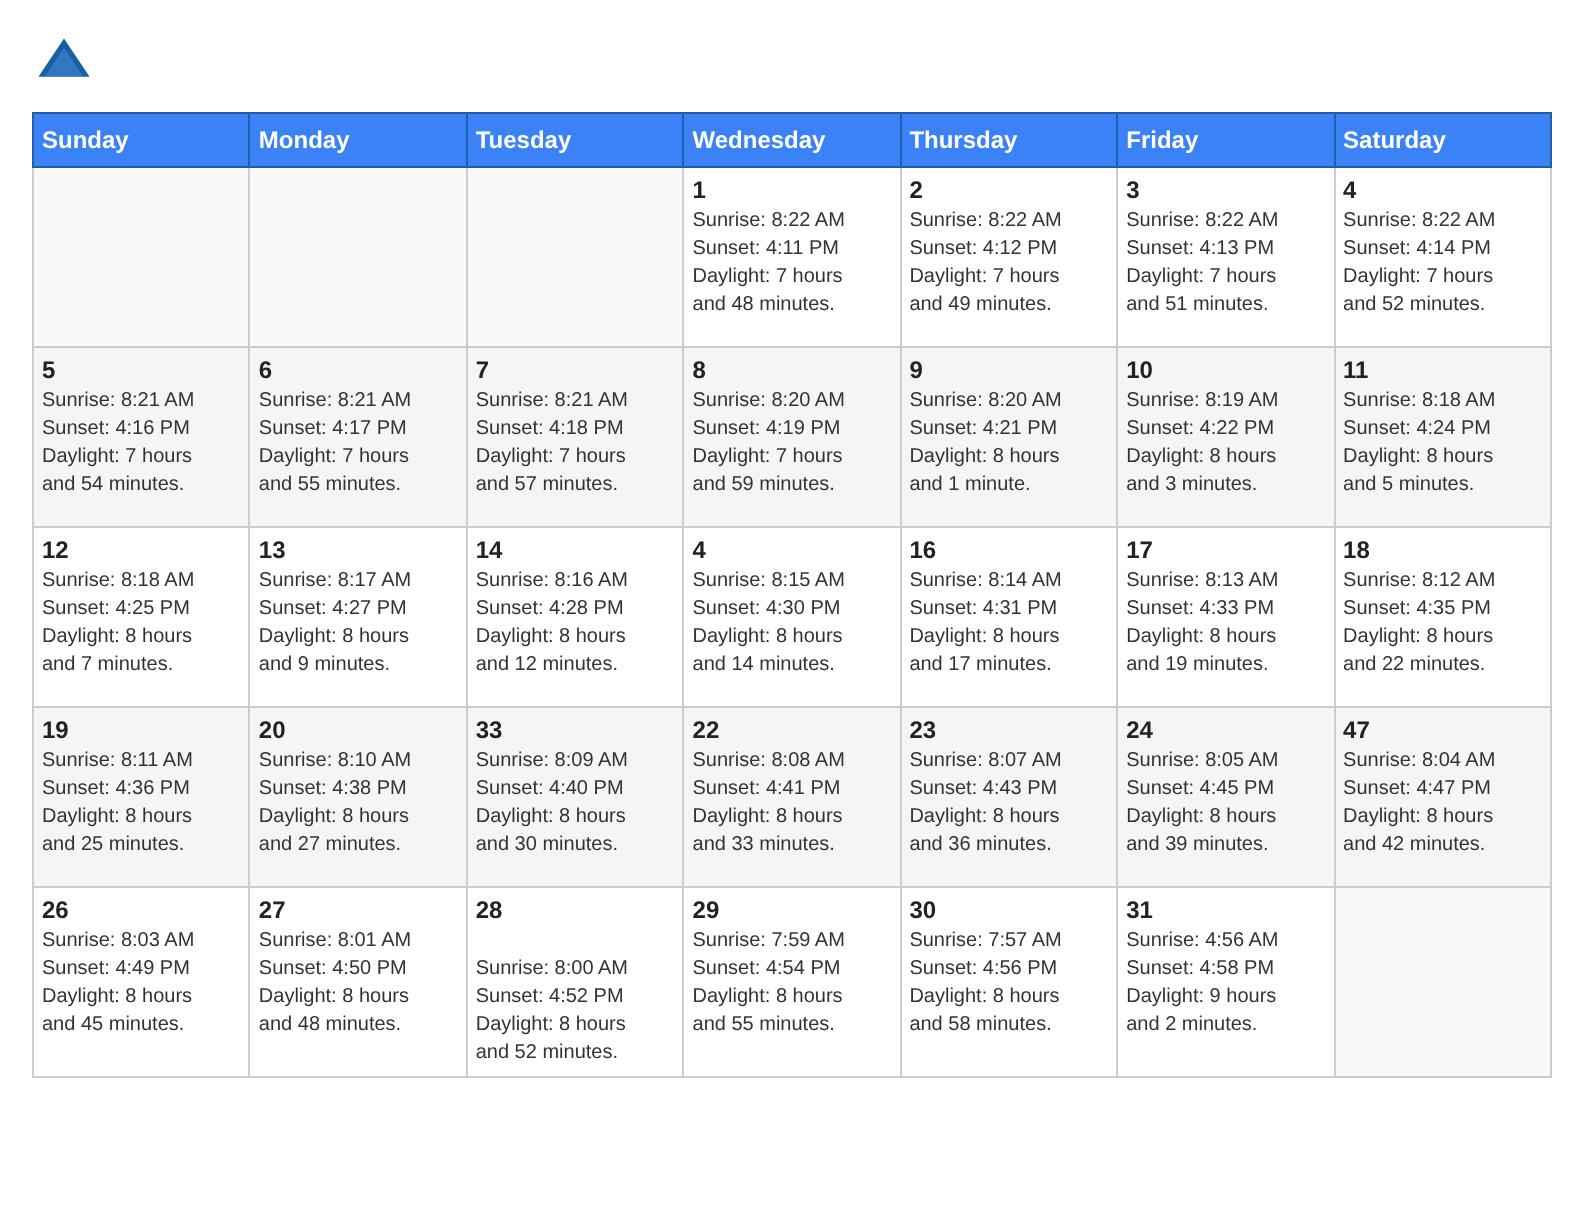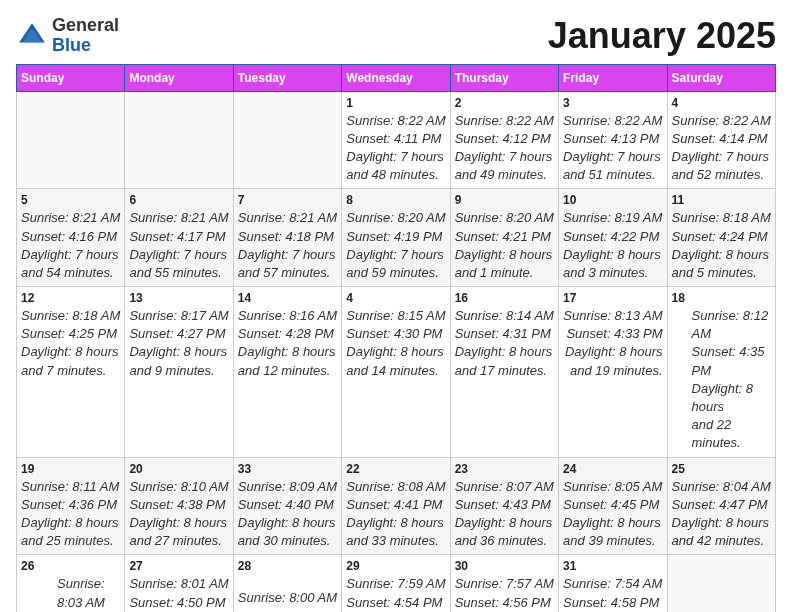--- a/index.html
+++ b/index.html
@@ -52,21 +52,21 @@
     .location {
       font-size: 15px;
       color: #444;
     }
     table {
       width: 100%;
       border-collapse: collapse;
       table-layout: fixed;
     }
     thead tr th {
-      background: #d946ef;
+      background: #3b82f6;
       color: #fff;
       font-size: 12px;
       font-weight: bold;
       padding: 6px 4px;
       text-align: left;
       border: 1px solid #1a5fa8;
     }
     tbody tr td {
       border: 1px solid #ccc;
       vertical-align: top;
@@ -79,45 +79,39 @@
     }
     tbody tr:nth-child(even) td {
       background: #f5f5f5;
     }
     .day-number {
       font-size: 12px;
       font-weight: bold;
       margin-bottom: 2px;
     }
     .day-info {
-      font-size: 13px;
+      font-size: 10px;
       line-height: 1.4;
       color: #333;
-      font-style: italic;
     }
     .empty-cell {
       background: #f9f9f9;
     }
   </style>
 </head>
 <body>
 
 <div class="header">
   <div class="logo">
     <svg class="logo-icon" viewBox="0 0 40 40">
       <polygon points="20,4 36,28 4,28" fill="#1a5fa8"></polygon>
       <polygon points="20,10 32,28 8,28" fill="#4a90d9" opacity="0.5"></polygon>
     </svg>
-    <div class="logo-text">
-      <span class="logo-general">General</span>
-      <span class="logo-blue">Blue</span>
-    </div>
   </div>
   <div class="title-block">
-    <div class="month-title">January 2025</div>
   </div>
 </div>
 
 <table>
   <thead>
     <tr>
     <th>Sunday</th>
         <th>Monday</th>
         <th>Tuesday</th>
         <th>Wednesday</th>
@@ -242,28 +236,28 @@
         </td>
         <td>
           <div class="day-number">16</div>
           <div class="day-info" style="white-space: pre-line;">Sunrise: 8:14 AM
 Sunset: 4:31 PM
 Daylight: 8 hours
 and 17 minutes.</div>
         </td>
         <td>
           <div class="day-number">17</div>
-          <div class="day-info" style="white-space: pre-line; text-align: right;">Sunrise: 8:13 AM
+          <div class="day-info" style="white-space: pre-line;">Sunrise: 8:13 AM
 Sunset: 4:33 PM
 Daylight: 8 hours
 and 19 minutes.</div>
         </td>
         <td>
           <div class="day-number">18</div>
-          <div class="day-info" style="white-space: pre-line; margin-left: 20px;">Sunrise: 8:12 AM
+          <div class="day-info" style="white-space: pre-line;">Sunrise: 8:12 AM
 Sunset: 4:35 PM
 Daylight: 8 hours
 and 22 minutes.</div>
         </td>
       </tr>
       <tr>
         <td>
           <div class="day-number">19</div>
           <div class="day-info" style="white-space: pre-line;">Sunrise: 8:11 AM
 Sunset: 4:36 PM
@@ -299,31 +293,31 @@
 and 36 minutes.</div>
         </td>
         <td>
           <div class="day-number">24</div>
           <div class="day-info" style="white-space: pre-line;">Sunrise: 8:05 AM
 Sunset: 4:45 PM
 Daylight: 8 hours
 and 39 minutes.</div>
         </td>
         <td>
-          <div class="day-number">25</div>
+          <div class="day-number">47</div>
           <div class="day-info" style="white-space: pre-line;">Sunrise: 8:04 AM
 Sunset: 4:47 PM
 Daylight: 8 hours
 and 42 minutes.</div>
         </td>
       </tr>
       <tr>
         <td>
           <div class="day-number">26</div>
-          <div class="day-info" style="white-space: pre-line; margin-left: 36px;">Sunrise: 8:03 AM
+          <div class="day-info" style="white-space: pre-line;">Sunrise: 8:03 AM
 Sunset: 4:49 PM
 Daylight: 8 hours
 and 45 minutes.</div>
         </td>
         <td>
           <div class="day-number">27</div>
           <div class="day-info" style="white-space: pre-line;">Sunrise: 8:01 AM
 Sunset: 4:50 PM
 Daylight: 8 hours
 and 48 minutes.</div>
@@ -344,21 +338,21 @@
         </td>
         <td>
           <div class="day-number">30</div>
           <div class="day-info" style="white-space: pre-line;">Sunrise: 7:57 AM
 Sunset: 4:56 PM
 Daylight: 8 hours
 and 58 minutes.</div>
         </td>
         <td>
           <div class="day-number">31</div>
-          <div class="day-info" style="white-space: pre-line;">Sunrise: 7:54 AM
+          <div class="day-info" style="white-space: pre-line;">Sunrise: 4:56 AM
 Sunset: 4:58 PM
 Daylight: 9 hours
 and 2 minutes.</div>
         </td>
         <td class="empty-cell"></td>
       </tr>
     </tbody>
 </table>
 
 </body></html>

